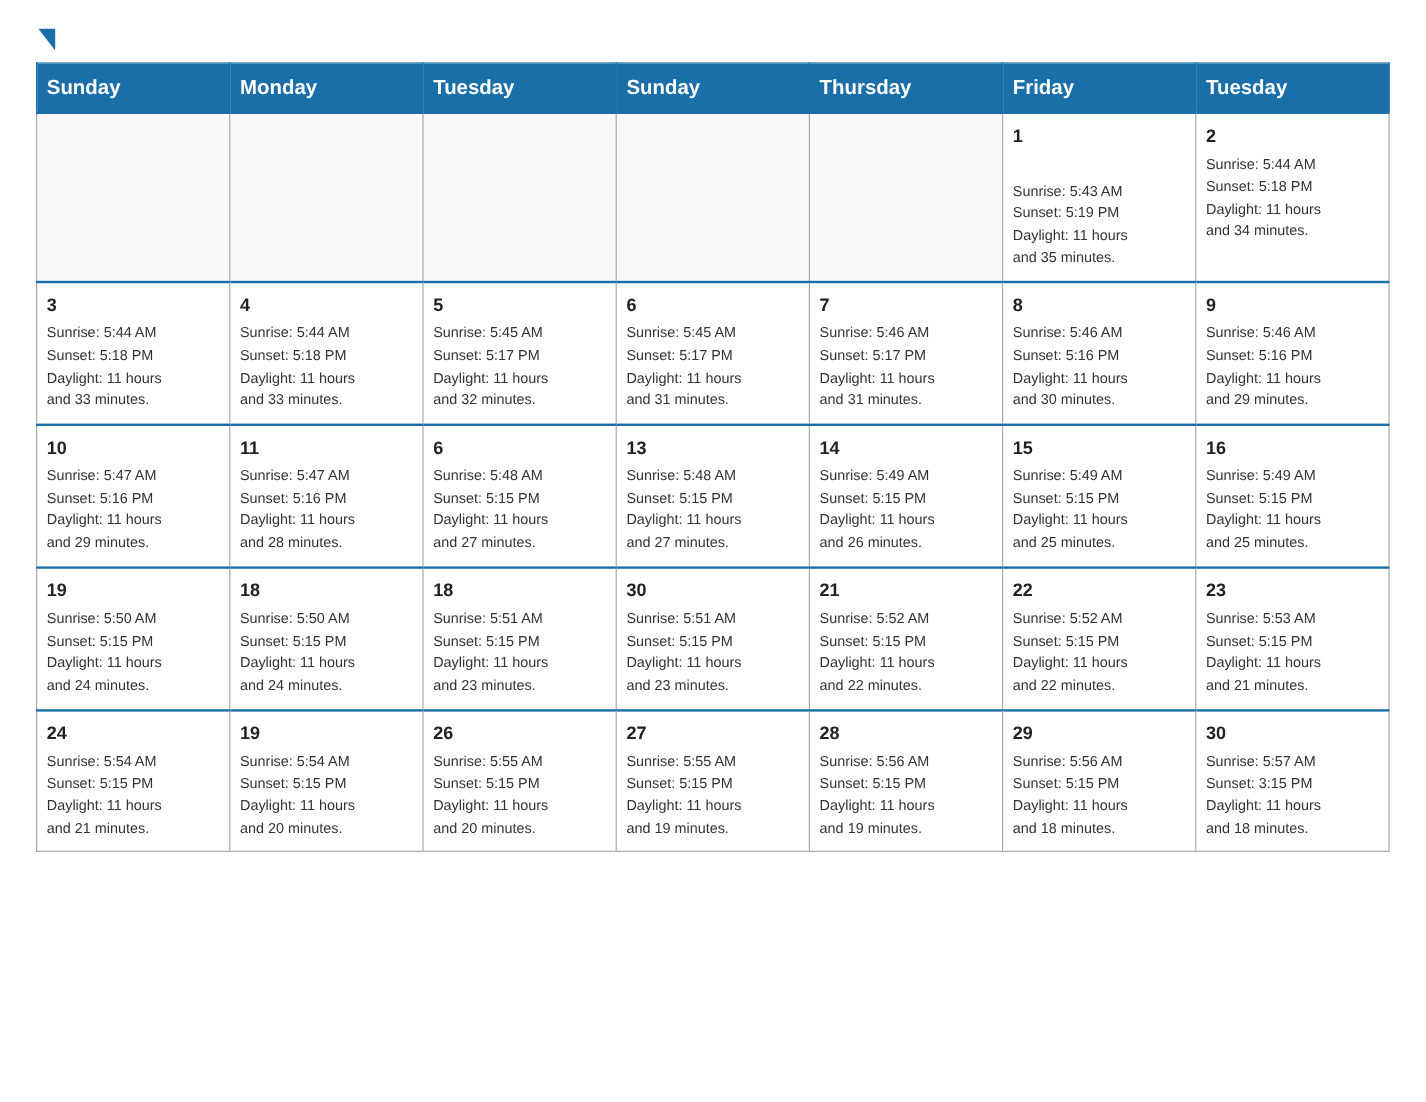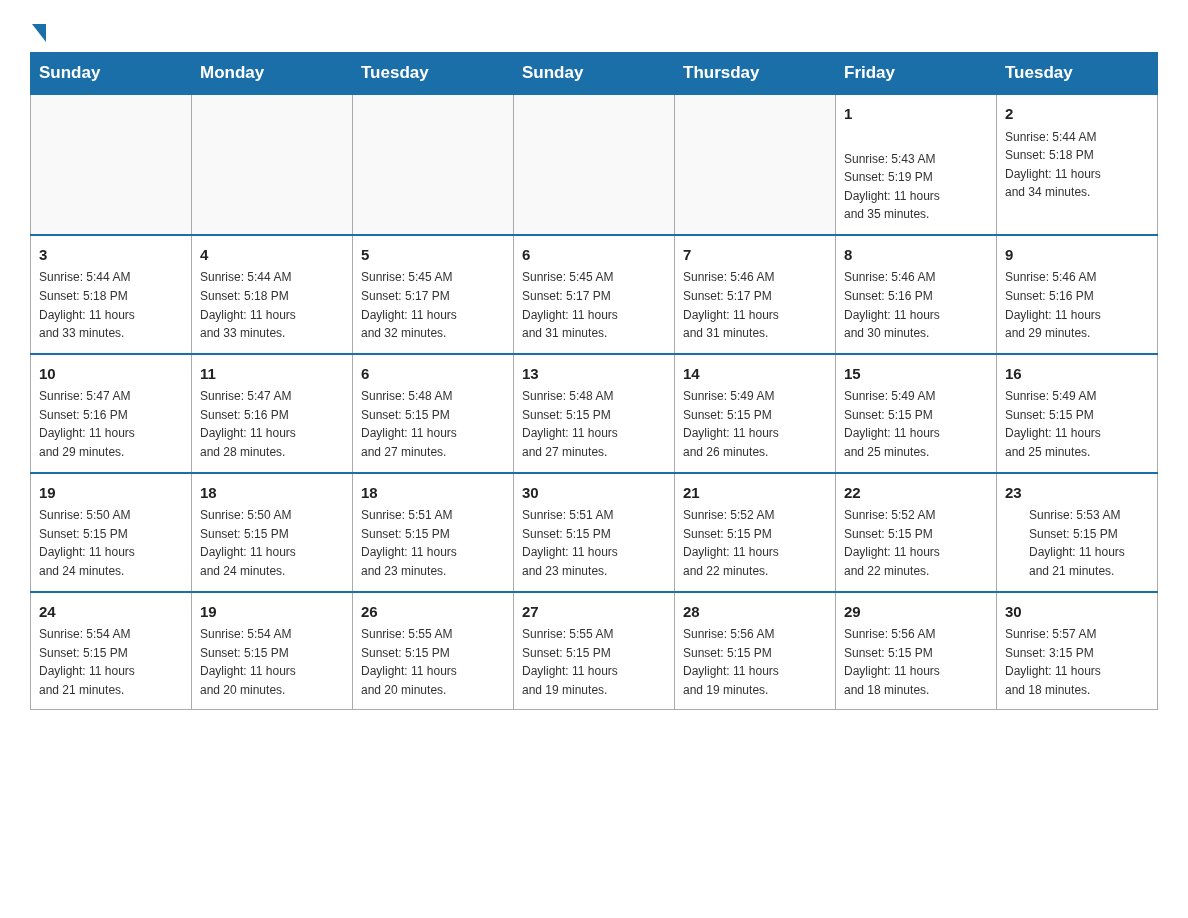--- a/index.html
+++ b/index.html
@@ -291,21 +291,21 @@
         </td>
         <td>
           <span class="day-number">22</span>
           <div class="day-info" style="white-space: pre-line;">Sunrise: 5:52 AM
 Sunset: 5:15 PM
 Daylight: 11 hours
 and 22 minutes.</div>
         </td>
         <td>
           <span class="day-number">23</span>
-          <div class="day-info" style="white-space: pre-line; margin-left: 24px;">Sunrise: 5:53 AM
+          <div class="day-info" style="white-space: pre-line;">Sunrise: 5:53 AM
 Sunset: 5:15 PM
 Daylight: 11 hours
 and 21 minutes.</div>
         </td>
       </tr>
       <tr class="week-row">
         <td>
           <span class="day-number">24</span>
           <div class="day-info" style="white-space: pre-line;">Sunrise: 5:54 AM
 Sunset: 5:15 PM

